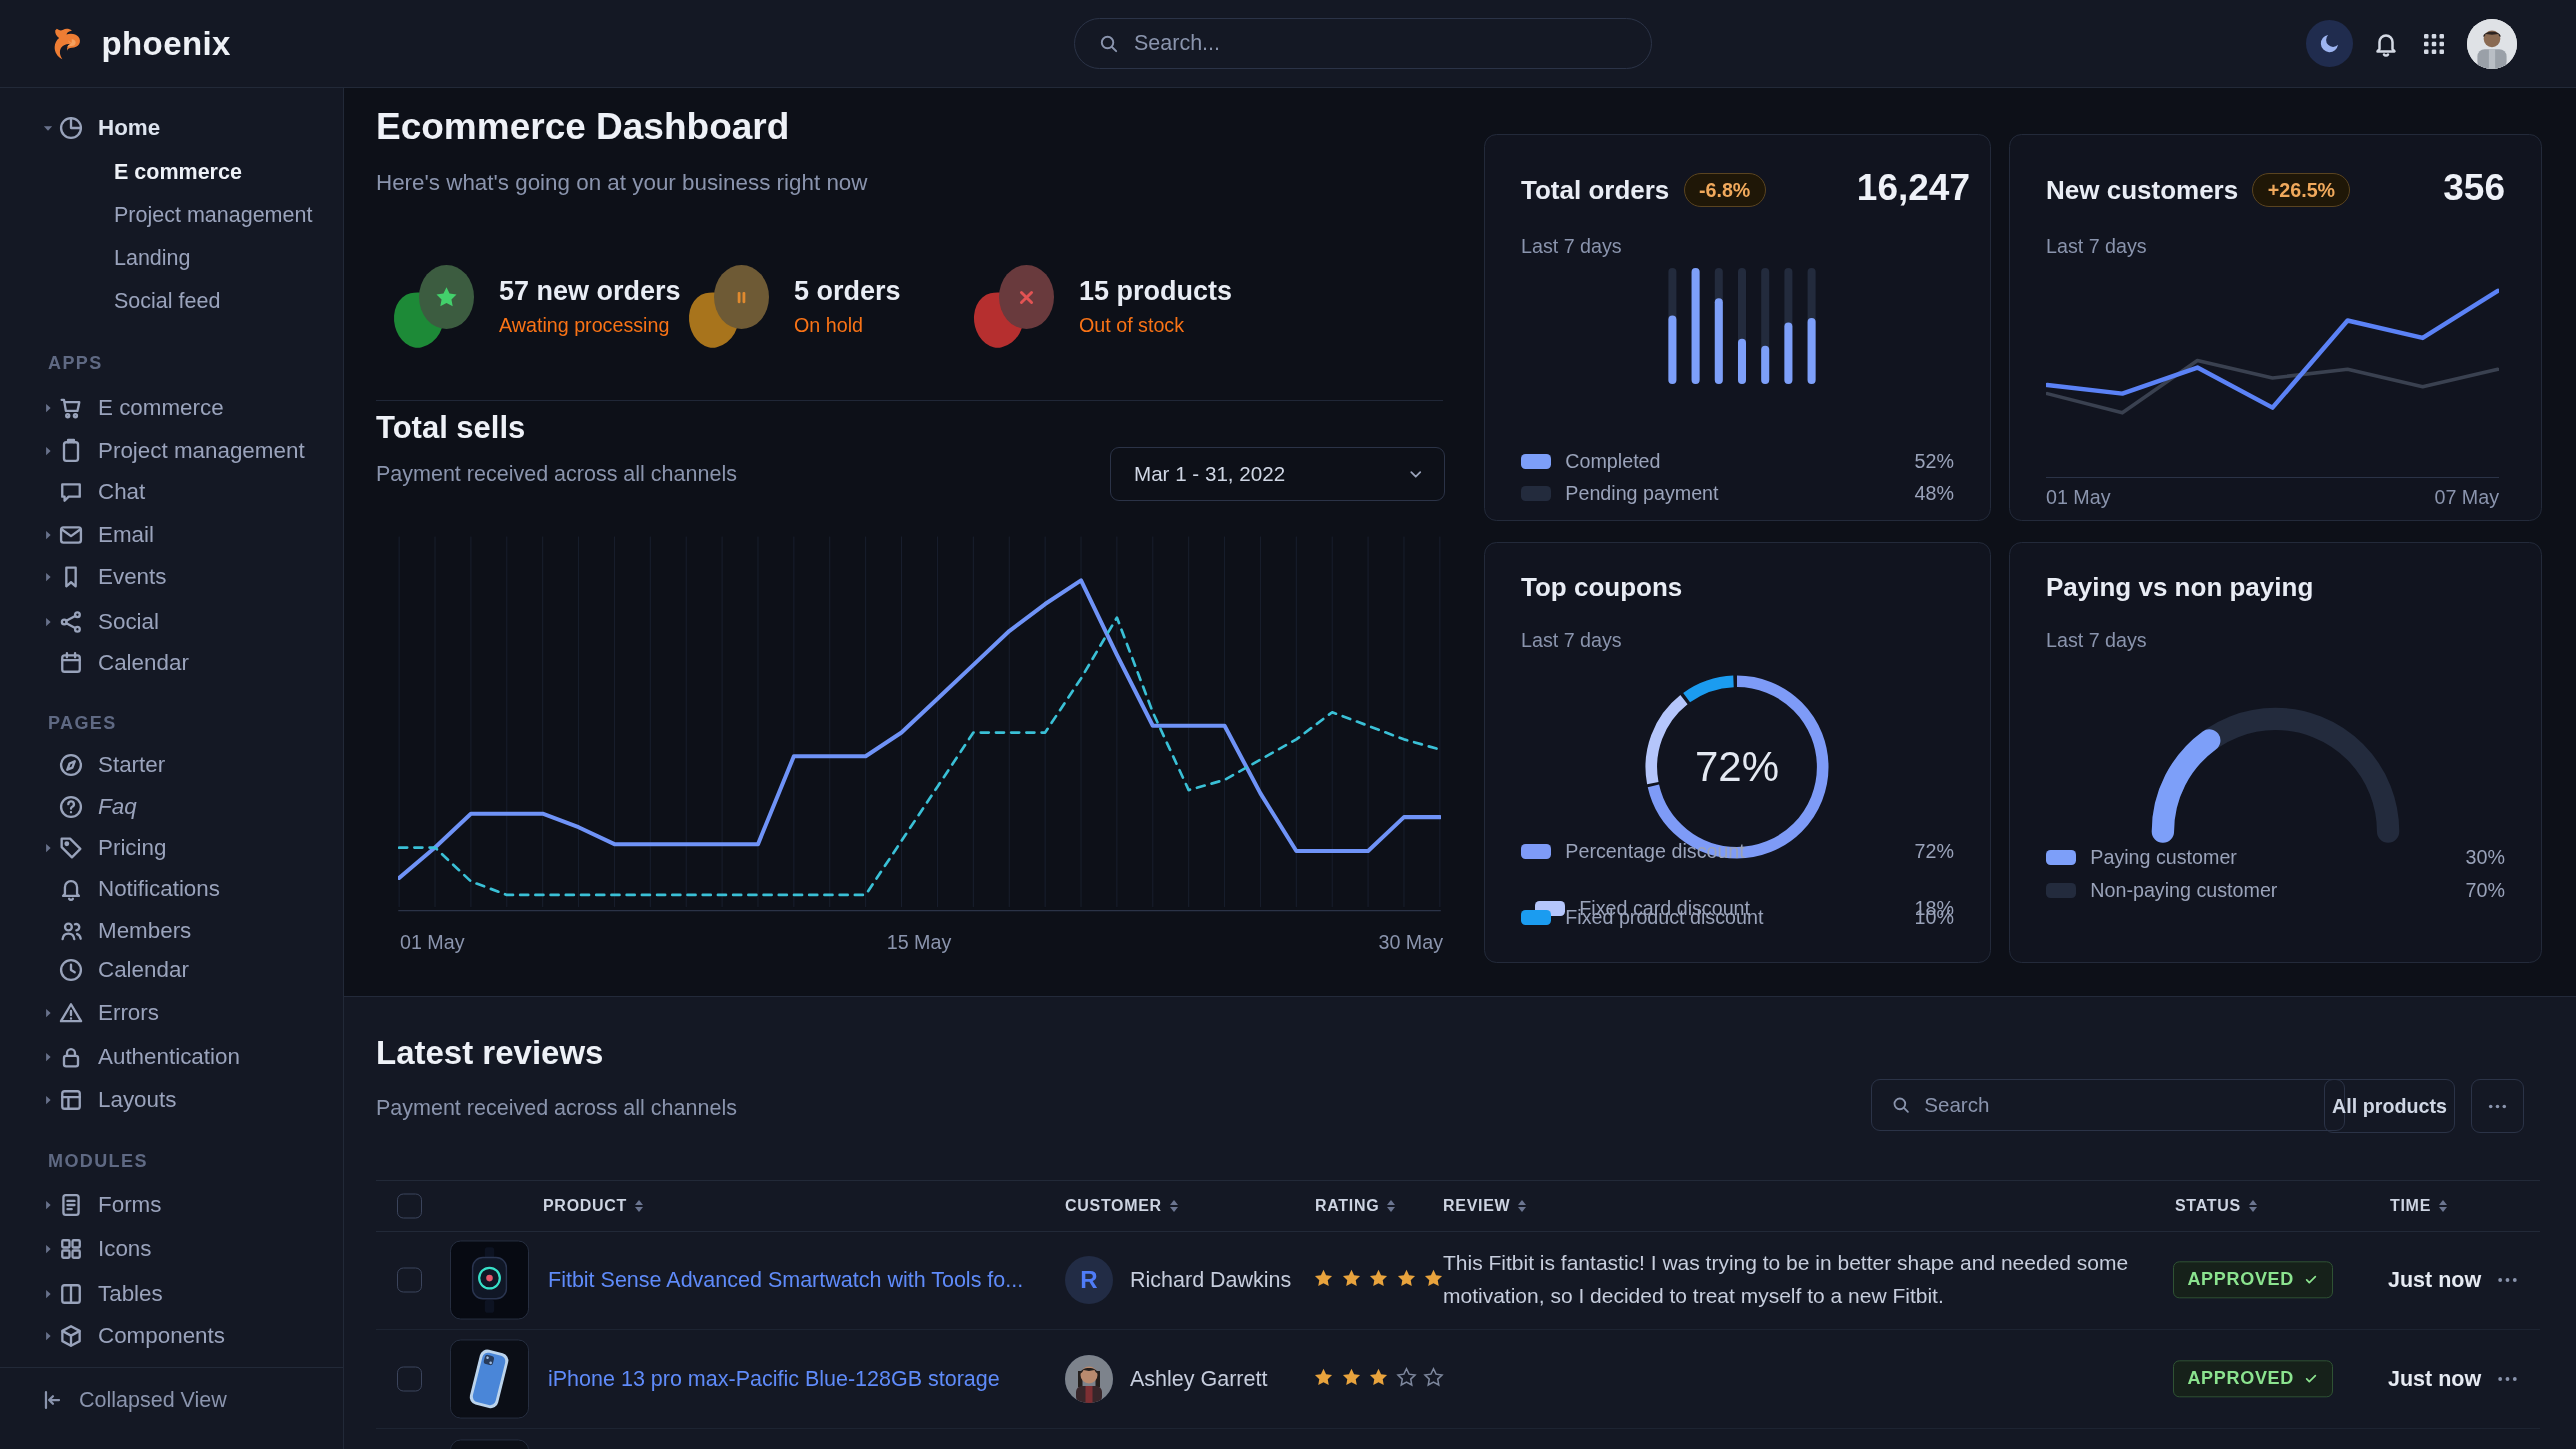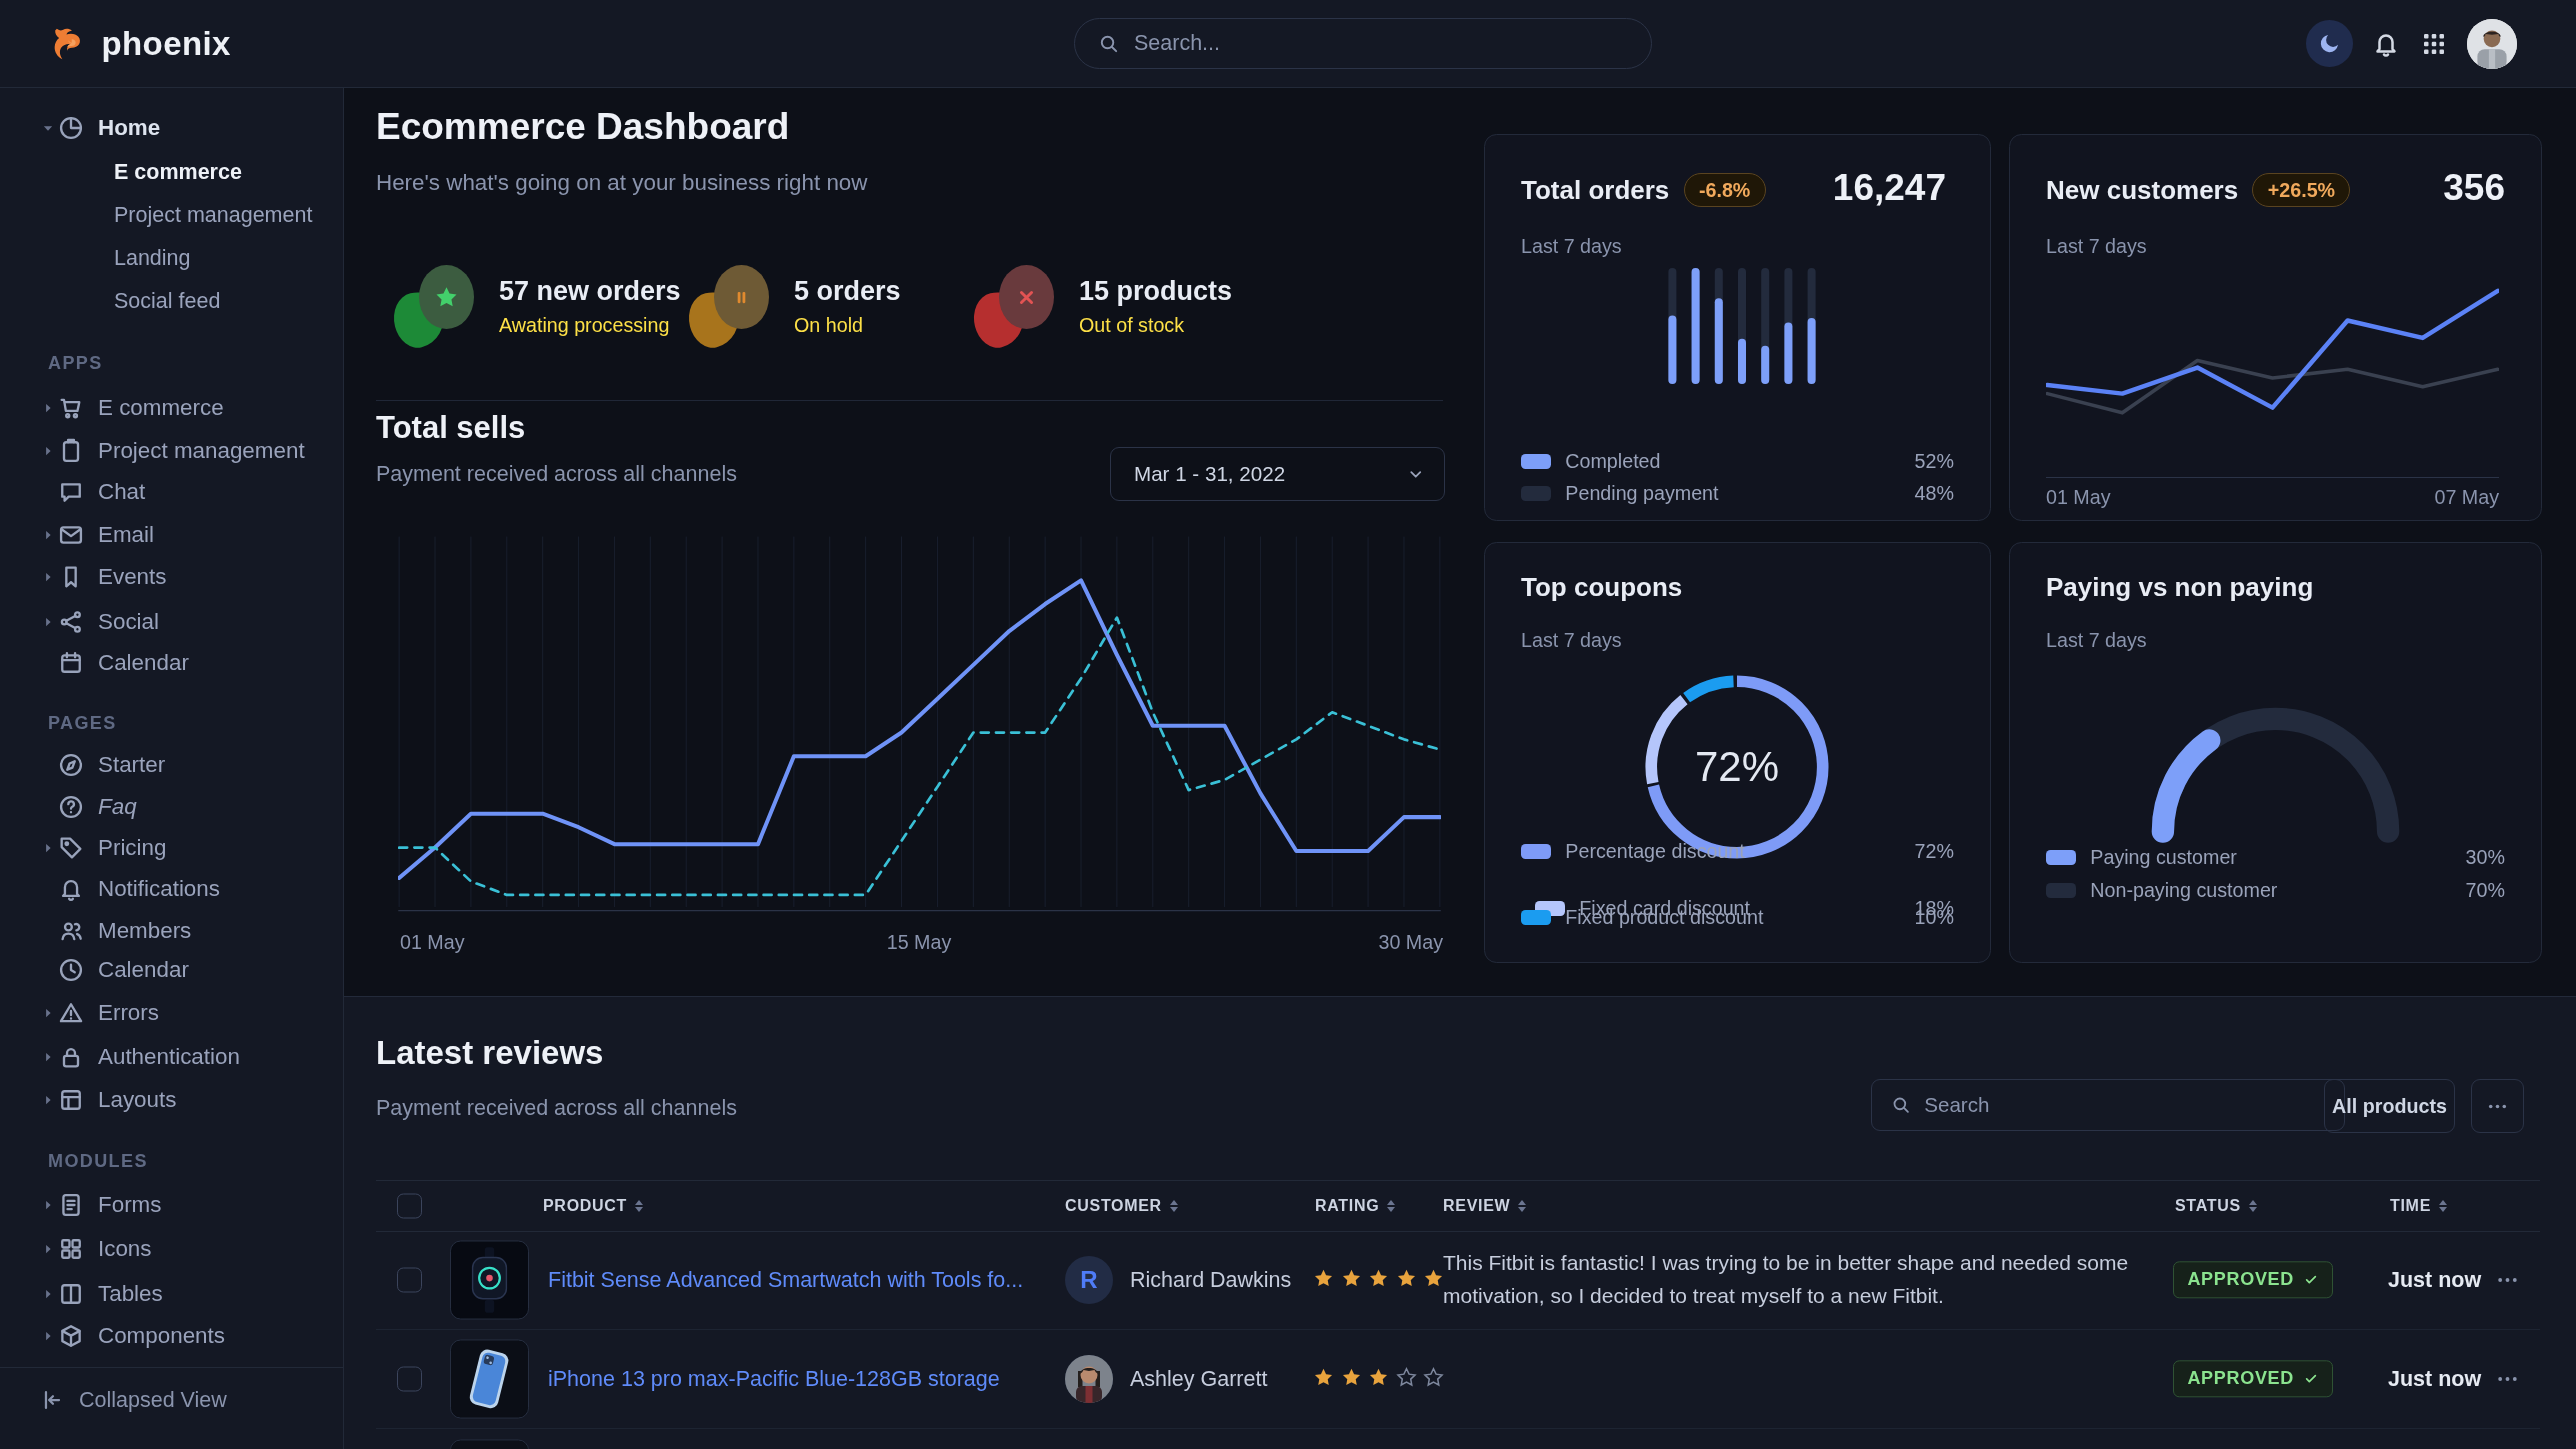--- a/index.html
+++ b/index.html
@@ -37,21 +37,21 @@
   .side-footer .side-label{left:79px;font-size:21.5px;color:#8a94ad}
   
   .reviews-bg{left:344px;top:996px;width:2232px;height:453px;background:#141824;border-top:0.9px solid #232a3a;z-index:0}
   .page-title{left:376px;top:106px;font-size:37px;font-weight:700;color:#eef1f7}
   .page-subtitle{left:376px;top:170px;font-size:22.4px;color:#8a94ad}
   .stat{position:absolute;top:265px;display:flex;align-items:center;gap:23px}
   .blob{width:82px;height:82px;position:relative;flex:none}
   .blob .back{position:absolute;left:0;bottom:0;width:50px;height:55px;border-radius:46% 54% 58% 42%/52% 44% 56% 48%;transform:rotate(-14deg)}
   .blob .front{position:absolute;right:1.8px;top:0;width:55px;height:64px;border-radius:50%;display:flex;align-items:center;justify-content:center}
   .stat-title{font-size:27px;font-weight:700;color:#e9edf5}
-  .stat-sub{font-size:19.7px;color:#fde047;margin-top:7px}
+  .stat-sub{font-size:19.7px;color:#f97316;margin-top:7px}
   .divider-1{left:376px;top:400px;width:1067px;height:0.9px;background:#202737}
   .sec-title{font-size:31px;font-weight:700;color:#eef1f7}
   .sec-sub{font-size:21.5px;color:#8a94ad}
   .date-select{left:1110px;top:447px;width:333px;height:52px;border:0.9px solid #2b3347;border-radius:9px;cursor:pointer}
   .date-select .val{position:absolute;left:23px;top:50%;transform:translateY(-50%);font-size:20.6px;color:#cfd6e4}
   .date-select .chev{position:absolute;right:18px;top:50%;transform:translateY(-50%);line-height:0}
   .axis-label{position:absolute;font-size:19.7px;color:#8a94ad}
   
   .card{position:absolute;background:#11141f;border:0.9px solid #232a3a;border-radius:12.5px;z-index:1}
   .card-titlerow{position:absolute;display:flex;align-items:center;gap:14.3px}
@@ -468,21 +468,21 @@
 <div class="abs axis-label" style="left:400px;top:931px">01 May</div>
 <div class="abs axis-label" style="left:919px;top:931px;transform:translateX(-50%)">15 May</div>
 <div class="abs axis-label" style="left:1443px;top:931px;transform:translateX(-100%)">30 May</div>
 
 <section class="card" style="left:1484px;top:134px;width:505px;height:385px">
   <div class="card-titlerow" style="left:36px;top:38px">
     <span class="card-title">Total orders</span>
     <span class="badge-warn">-6.8%</span>
   </div>
   <div class="card-period" style="left:36px;top:100px">Last 7 days</div>
-  <div class="card-value" style="right:44px;top:32px">16,247</div>
+  <div class="card-value" style="right:20px;top:32px">16,247</div>
   <div class="abs" id="chart-total-orders" style="left:183px;top:133px;width:148px;height:116px"><svg width="148" height="116" viewBox="0 0 165 130">
         <rect x="0.0" y="0" width="9" height="130" rx="4.5" fill="#232b3d"></rect>
         <rect x="0.0" y="53.3" width="9" height="76.7" rx="4.5" fill="#7d9ff9"></rect>
         <rect x="26.0" y="0" width="9" height="130" rx="4.5" fill="#232b3d"></rect>
         <rect x="26.0" y="0.0" width="9" height="130.0" rx="4.5" fill="#7d9ff9"></rect>
         <rect x="52.0" y="0" width="9" height="130" rx="4.5" fill="#232b3d"></rect>
         <rect x="52.0" y="33.8" width="9" height="96.2" rx="4.5" fill="#7d9ff9"></rect>
         <rect x="78.0" y="0" width="9" height="130" rx="4.5" fill="#232b3d"></rect>
         <rect x="78.0" y="79.3" width="9" height="50.7" rx="4.5" fill="#7d9ff9"></rect>
         <rect x="104.0" y="0" width="9" height="130" rx="4.5" fill="#232b3d"></rect>

